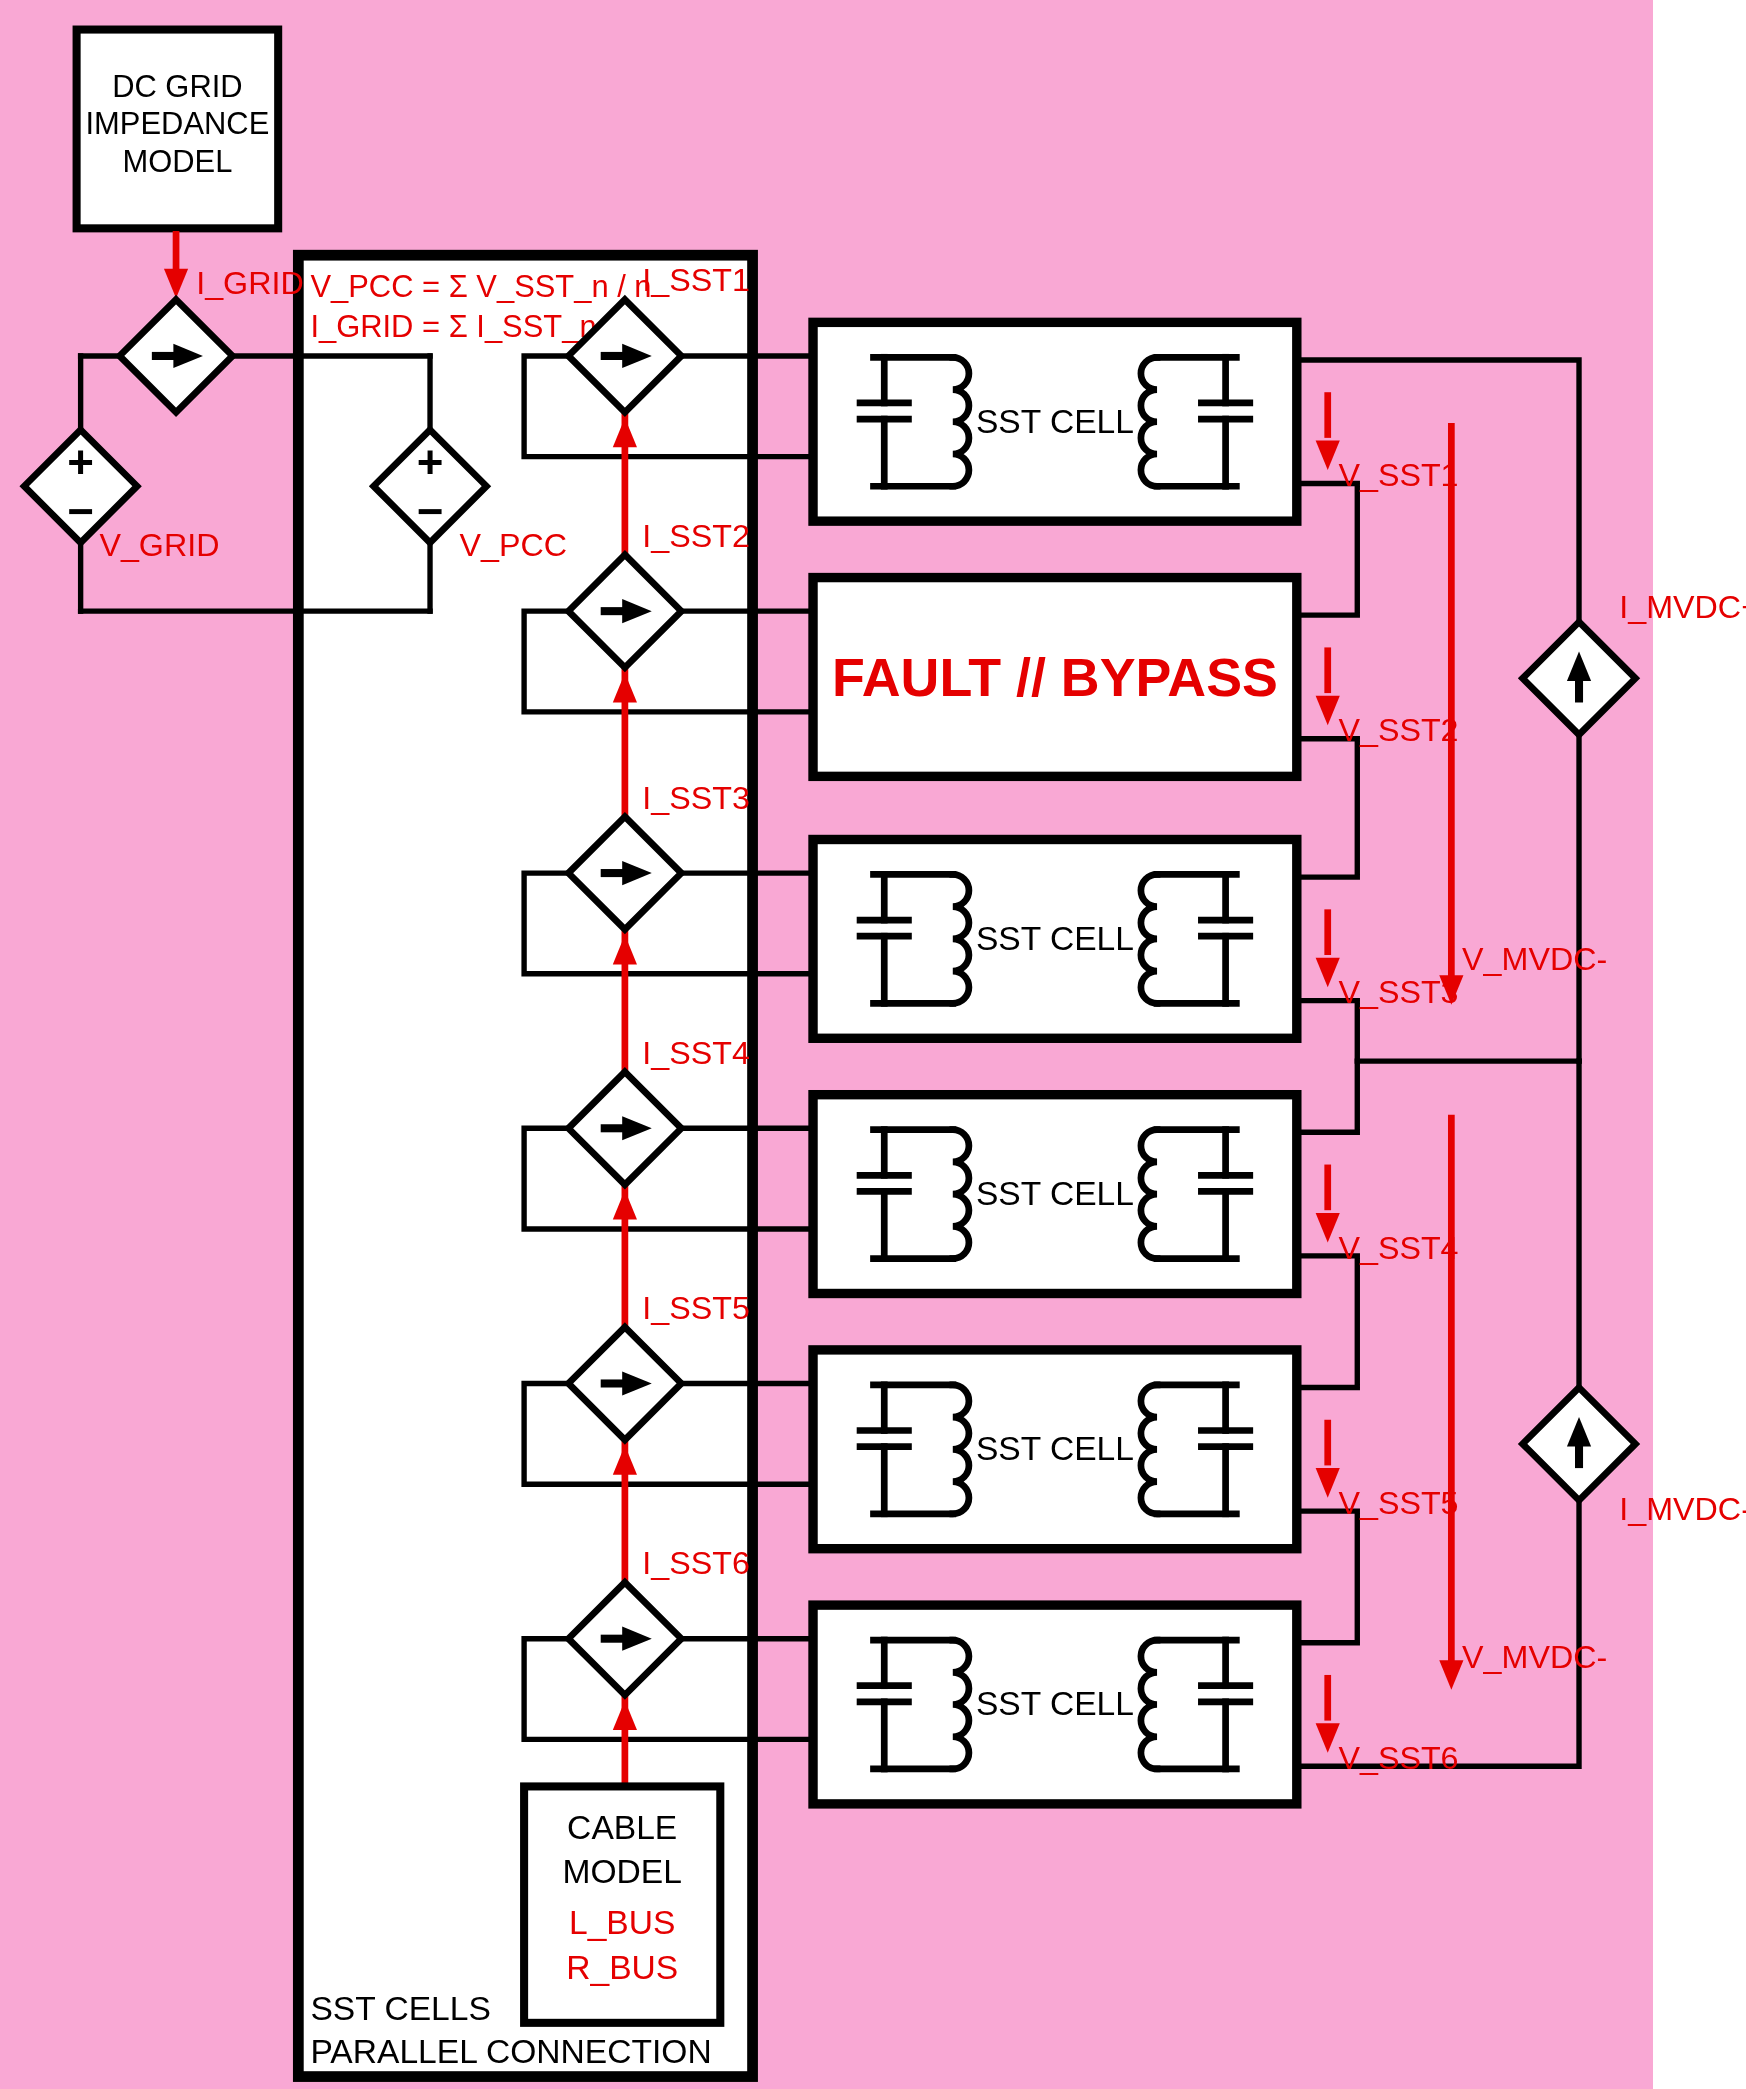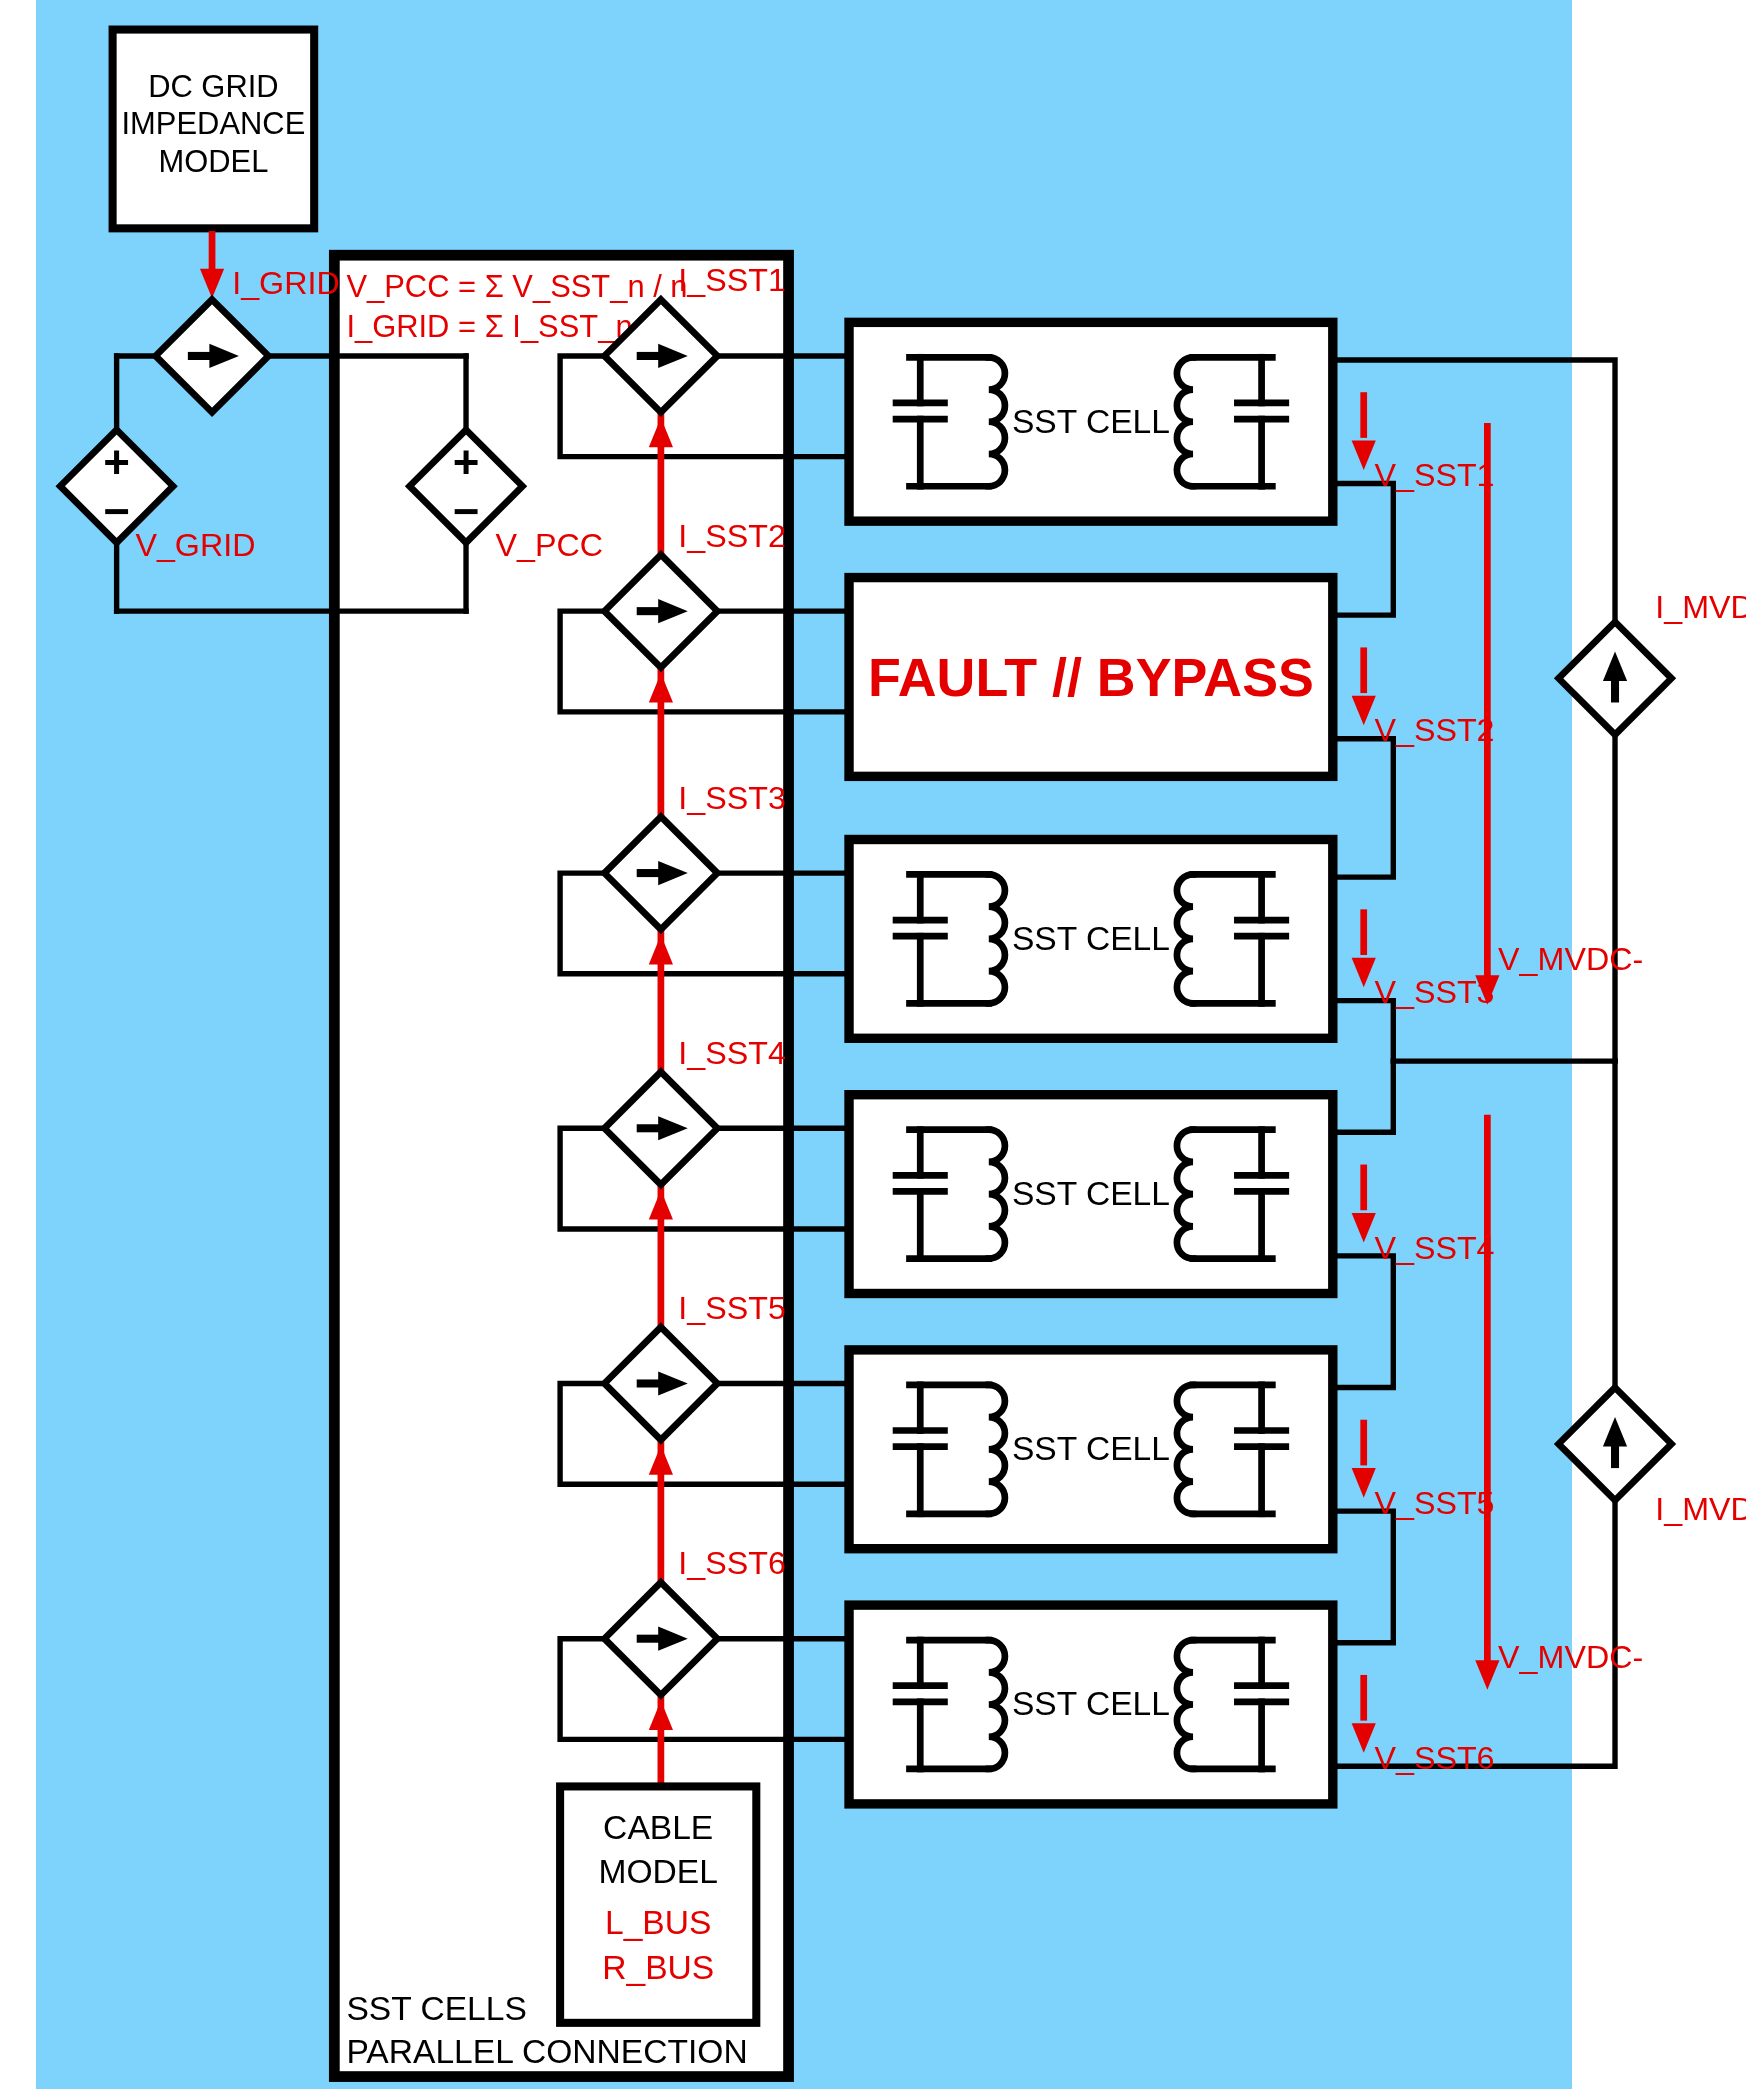--- a/index.html
+++ b/index.html
@@ -1,16 +1,16 @@
 <!DOCTYPE html>
 <html style="font-size:14px"><head>
 <meta charset="utf-8">
 <style>
   html,body{margin:0;padding:0;background:#ffffff;}
-  .stage{width:1536px;height:2090px;position:relative;background:#7dd3fc;margin-left:36px;}
+  .stage{width:1653px;height:2090px;position:relative;background:#f9a8d4;}
   svg{display:block;}
   svg text{font-family:"Liberation Sans", sans-serif;}
   .wire{stroke:#000000;stroke-width:4;fill:none;stroke-linecap:square;}
   .box{fill:#ffffff;stroke:#000000;stroke-width:6;}
   .cellbox{fill:#ffffff;stroke:#000000;stroke-width:7;}
   .bigbox{fill:#ffffff;stroke:#000000;stroke-width:8;}
   .diamond{fill:#ffffff;stroke:#000000;stroke-width:5;}
   .comp{stroke:#000000;stroke-width:5;fill:none;stroke-linecap:square;}
   .redline{stroke:#e50000;stroke-width:5;fill:none;}
   .redfill{fill:#e50000;stroke:none;}

